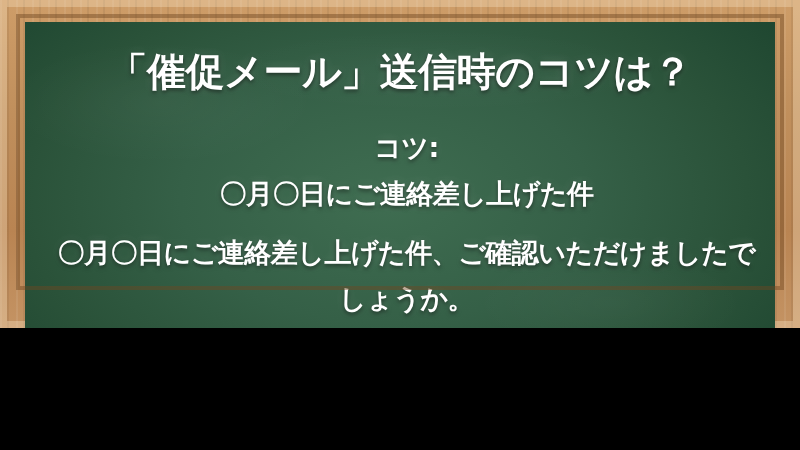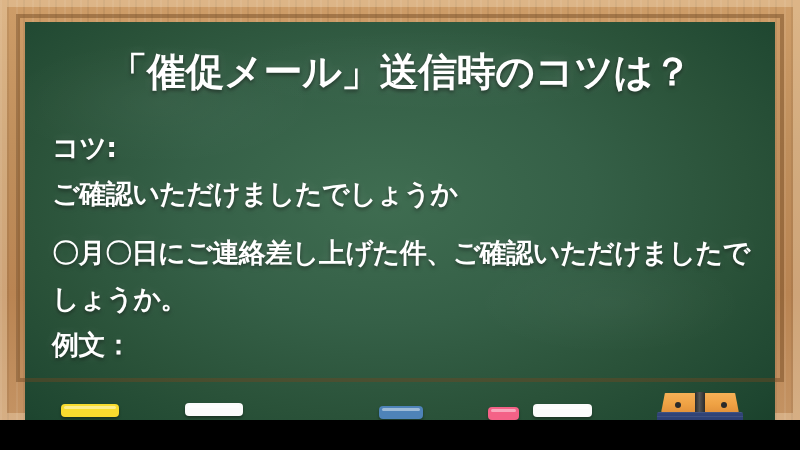--- a/index.html
+++ b/index.html
@@ -3,21 +3,21 @@
 <meta charset="utf-8">
 <style>
   html, body {
     margin: 0;
     padding: 0;
     background: #000;
   }
   #screen {
     position: relative;
     width: 800px;
-    height: 420px;
+    height: 328px;
     overflow: hidden;
     font-family: "DejaVu Sans", "Liberation Sans", sans-serif;
     background: #C08F5C;
   }
 
   
   .frame {
     position: absolute;
     inset: 0;
     background:
@@ -90,20 +90,21 @@
     top: 30px;
     text-align: center;
     font-size: 39px;
     line-height: 1.0;
   }
   .body-block {
     position: absolute;
     left: 27px;
     right: 14px;
     top: 103px;
+    text-align: center;
   }
   .line {
     font-size: 27px;
     line-height: 46px;
     white-space: pre;
   }
   .line.wrap { white-space: normal; }
   .block-gap { height: 13px; }
 
   
@@ -206,21 +207,21 @@
   <div class="frame-outer-hl"></div>
 
   <div class="board">
     <div class="board-smudge"></div>
 
     <div class="title chalk-text">「催促メール」送信時のコツは？</div>
 
     <div class="body-block">
 
       <div class="line chalk-text">コツ:</div>
-      <div class="line chalk-text">ご確認いただけましたでしょうか</div>
+      <div class="line chalk-text">〇月〇日にご連絡差し上げた件</div>
 
       <div class="block-gap"></div>
 
       <div class="line wrap chalk-text">〇月〇日にご連絡差し上げた件、ご確認いただけましたでしょうか。</div>
       <div class="line chalk-text">例文：</div>
     </div>
   </div>
 
   <div class="frame-inner-shadow"></div>
 

